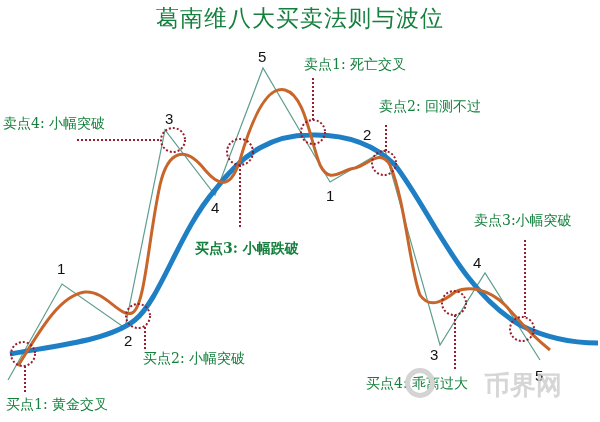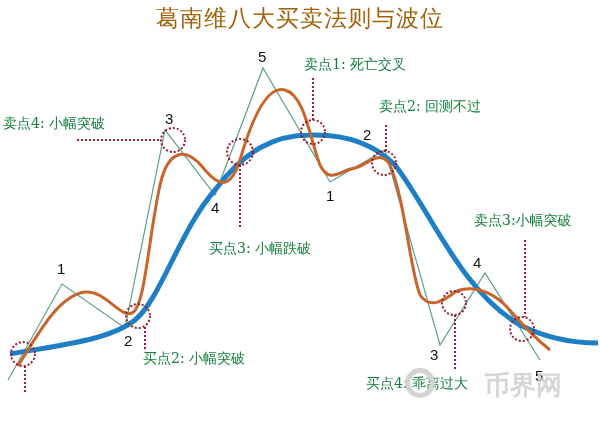--- a/index.html
+++ b/index.html
@@ -1,18 +1,18 @@
 <!DOCTYPE html>
 <html><head>
 <meta charset="utf-8">
 <style>
   html,body{margin:0;padding:0;background:#ffffff;}
   #stage{position:relative;width:600px;height:422px;overflow:hidden;background:#fff;font-family:"DejaVu Serif",serif;}
   svg{position:absolute;left:0;top:0;}
-  .title{position:absolute;left:0;top:3px;width:600px;text-align:center;font-size:23px;color:#a16207;letter-spacing:1px;font-family:"DejaVu Serif",serif;}
+  .title{position:absolute;left:0;top:3px;width:600px;text-align:center;font-size:23px;color:#15803d;letter-spacing:1px;font-family:"DejaVu Serif",serif;}
   .lbl{position:absolute;font-size:14px;color:#15803d;white-space:nowrap;font-family:"DejaVu Serif",serif;}
   .num{position:absolute;font-size:15px;color:#111;font-family:"Liberation Sans",sans-serif;}
   .wm{position:absolute;left:440px;top:368px;font-size:26px;font-weight:bold;color:#cfcfcf;font-family:"DejaVu Sans",sans-serif;opacity:.85;margin-left:44px;}
   .wm-logo{position:absolute;left:405px;top:368px;width:30px;height:30px;border-radius:50%;border:5px solid #d4d4d4;box-sizing:border-box;}
 </style>
 </head>
 <body>
 
 <div id="stage">
   <div class="title">葛南维八大买卖法则与波位</div>
@@ -53,22 +53,23 @@
   <div class="num" style="left:165px;top:110px;">3</div>
   <div class="num" style="left:211px;top:199px;">4</div>
   <div class="num" style="left:258px;top:48px;">5</div>
 
   <div class="num" style="left:326px;top:187px;">1</div>
   <div class="num" style="left:363px;top:126px;">2</div>
   <div class="num" style="left:430px;top:346px;">3</div>
   <div class="num" style="left:473px;top:254px;">4</div>
   <div class="num" style="left:535px;top:367px;">5</div>
 
+  <div class="lbl" style="left:6px;top:396px;">买点1: 黄金交叉</div>
   <div class="lbl" style="left:143px;top:350px;">买点2: 小幅突破</div>
-  <div class="lbl" style="left:209px;top:240px;">买点3: 小幅跌破</div>
+  <div class="lbl" style="left:195px;top:240px;font-weight:bold;">买点3: 小幅跌破</div>
   <div class="lbl" style="left:366px;top:375px;text-align:right;">买点4: 乖离过大</div>
   <div class="lbl" style="left:304px;top:56px;">卖点1: 死亡交叉</div>
   <div class="lbl" style="left:379px;top:98px;">卖点2: 回测不过</div>
   <div class="lbl" style="left:474px;top:212px;">卖点3:小幅突破</div>
   <div class="lbl" style="left:3px;top:115px;">卖点4: 小幅突破</div>
 
   <div class="wm-logo"></div>
   <div class="wm">币界网</div>
 </div>
 

